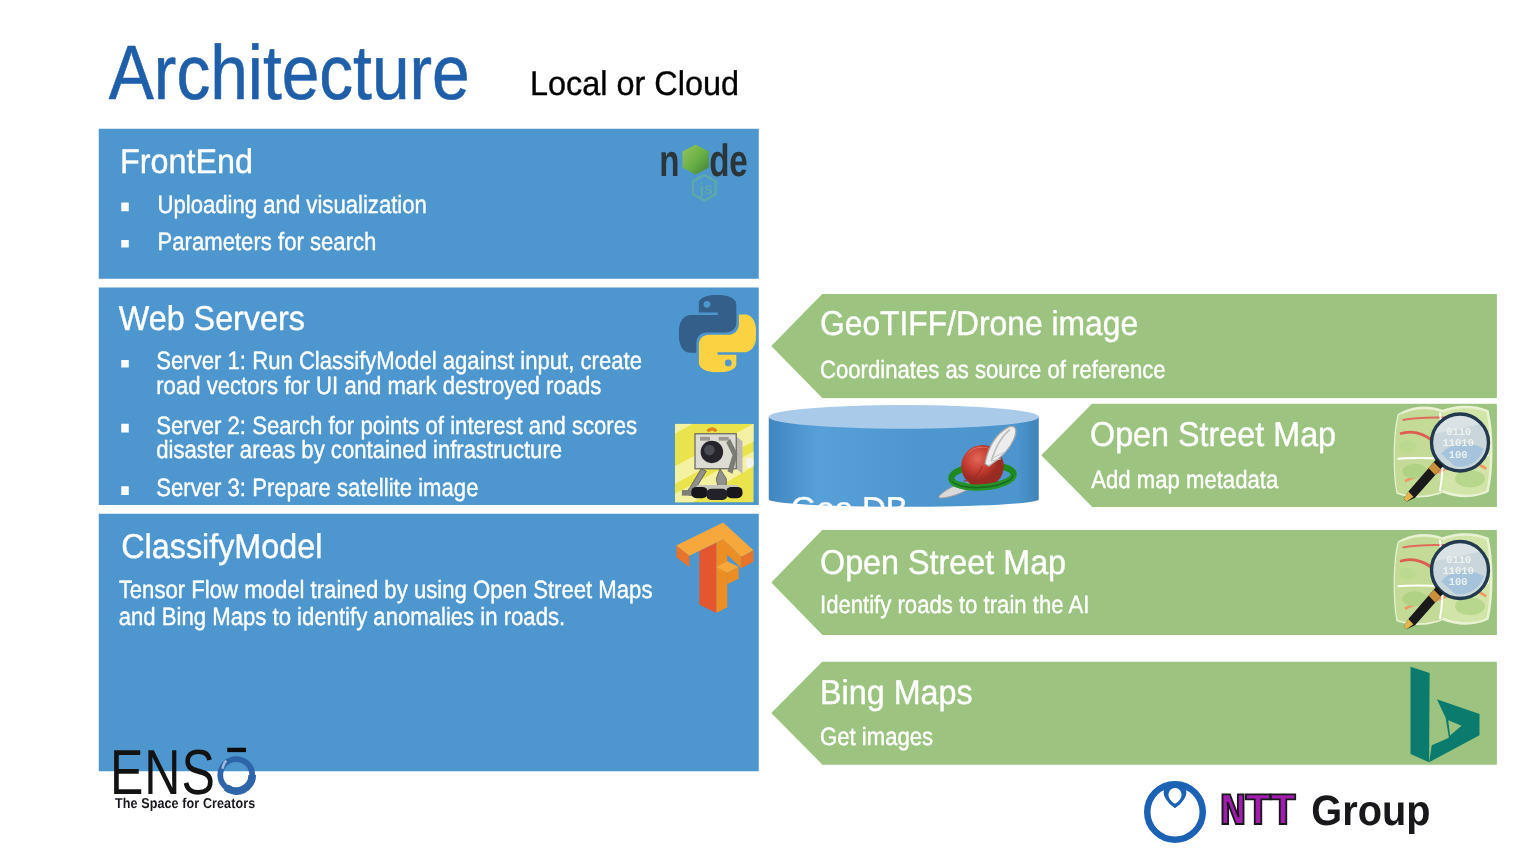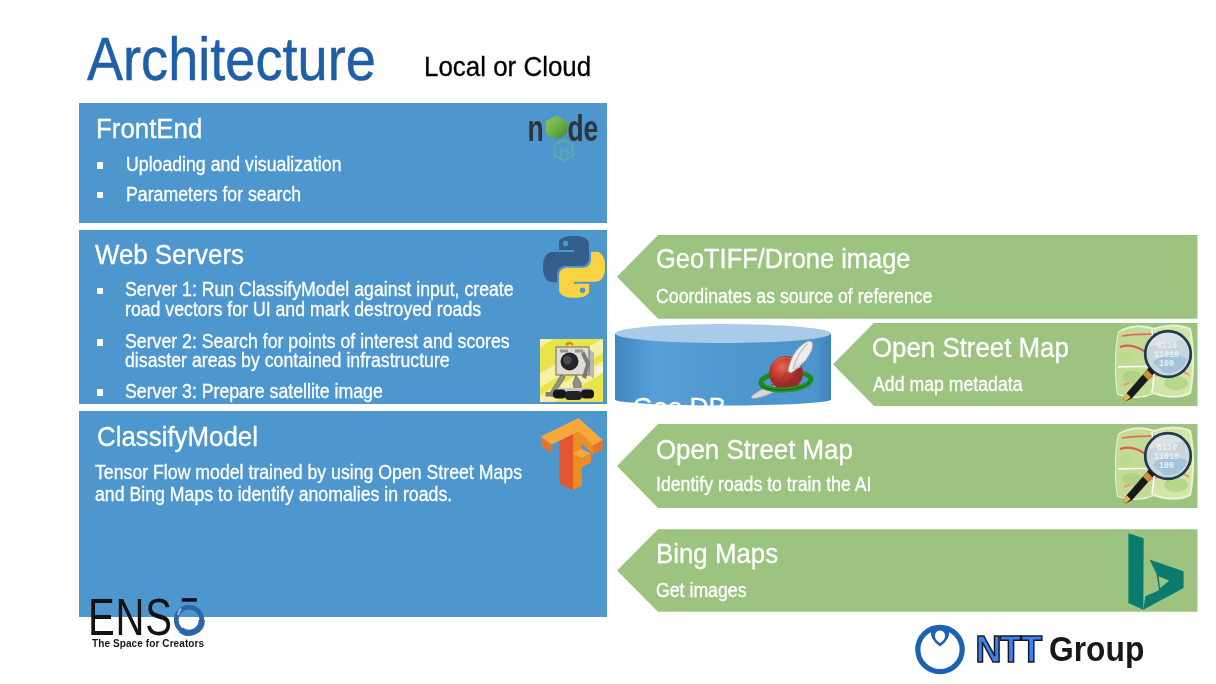--- a/index.html
+++ b/index.html
@@ -176,21 +176,21 @@
     <path d="M 10,11.5 A 12.8,12.8 0 0 0 7,18" fill="none" stroke="#fff" stroke-width="2" opacity="0.55"></path>
   </svg>
   <div class="abs" style="left:5px; top:46.2px; font-size:11.4px; font-weight:bold; color:#16161e; transform:scaleX(0.88); transform-origin:0 0; letter-spacing:0.1px;">The Space for Creators</div>
 </div>
 
 <div class="abs" style="left:915px; top:624px; width:240px; height:52px;">
   <svg class="abs" style="left:0; top:0;" width="51" height="51" viewBox="0 0 51 51">
     <circle cx="25" cy="25.5" r="22.2" fill="none" stroke="#1B62B5" stroke-width="5.2"></circle>
     <path fill-rule="evenodd" fill="#1B62B5" d="M17.2,5.6 Q20.2,1.1 25,1.1 Q29.8,1.1 32.8,5.6 Q35.6,10 32.4,15.1 Q29.4,19.9 25,22.6 Q20.6,19.9 17.6,15.1 Q14.4,10 17.2,5.6 Z M25,6.4 Q28.2,6.4 29.6,9.4 Q31,12.4 29.2,15.2 Q27.6,17.8 25,19 Q22.4,17.8 20.8,15.2 Q19,12.4 20.4,9.4 Q21.8,6.4 25,6.4 Z"></path>
   </svg>
-  <div class="abs" style="left:60.5px; top:8px; font-size:36px; font-family:Liberation Sans, sans-serif; font-weight:bold; color:#3b82f6; letter-spacing:-1.6px; -webkit-text-stroke:1.5px #18181a;">NTT</div>
+  <div class="abs" style="left:60.5px; top:8px; font-size:36px; font-family:Liberation Mono, monospace; font-weight:bold; color:#a21caf; letter-spacing:-1.6px; -webkit-text-stroke:1.5px #18181a;">NTT</div>
   <div class="abs" style="left:134px; top:8.2px; font-size:34.2px; font-weight:bold; color:#18181a; transform:scaleX(0.93); transform-origin:0 0;">Group</div>
 </div>
 
 <svg class="abs" style="left:1112px; top:323px;" width="84" height="80" viewBox="0 0 84 80">
   <use href="#osmicon"></use>
 </svg>
 
 <svg class="abs" style="left:1112px; top:424.5px;" width="84" height="80" viewBox="0 0 84 80">
   <use href="#osmicon"></use>
 </svg>

